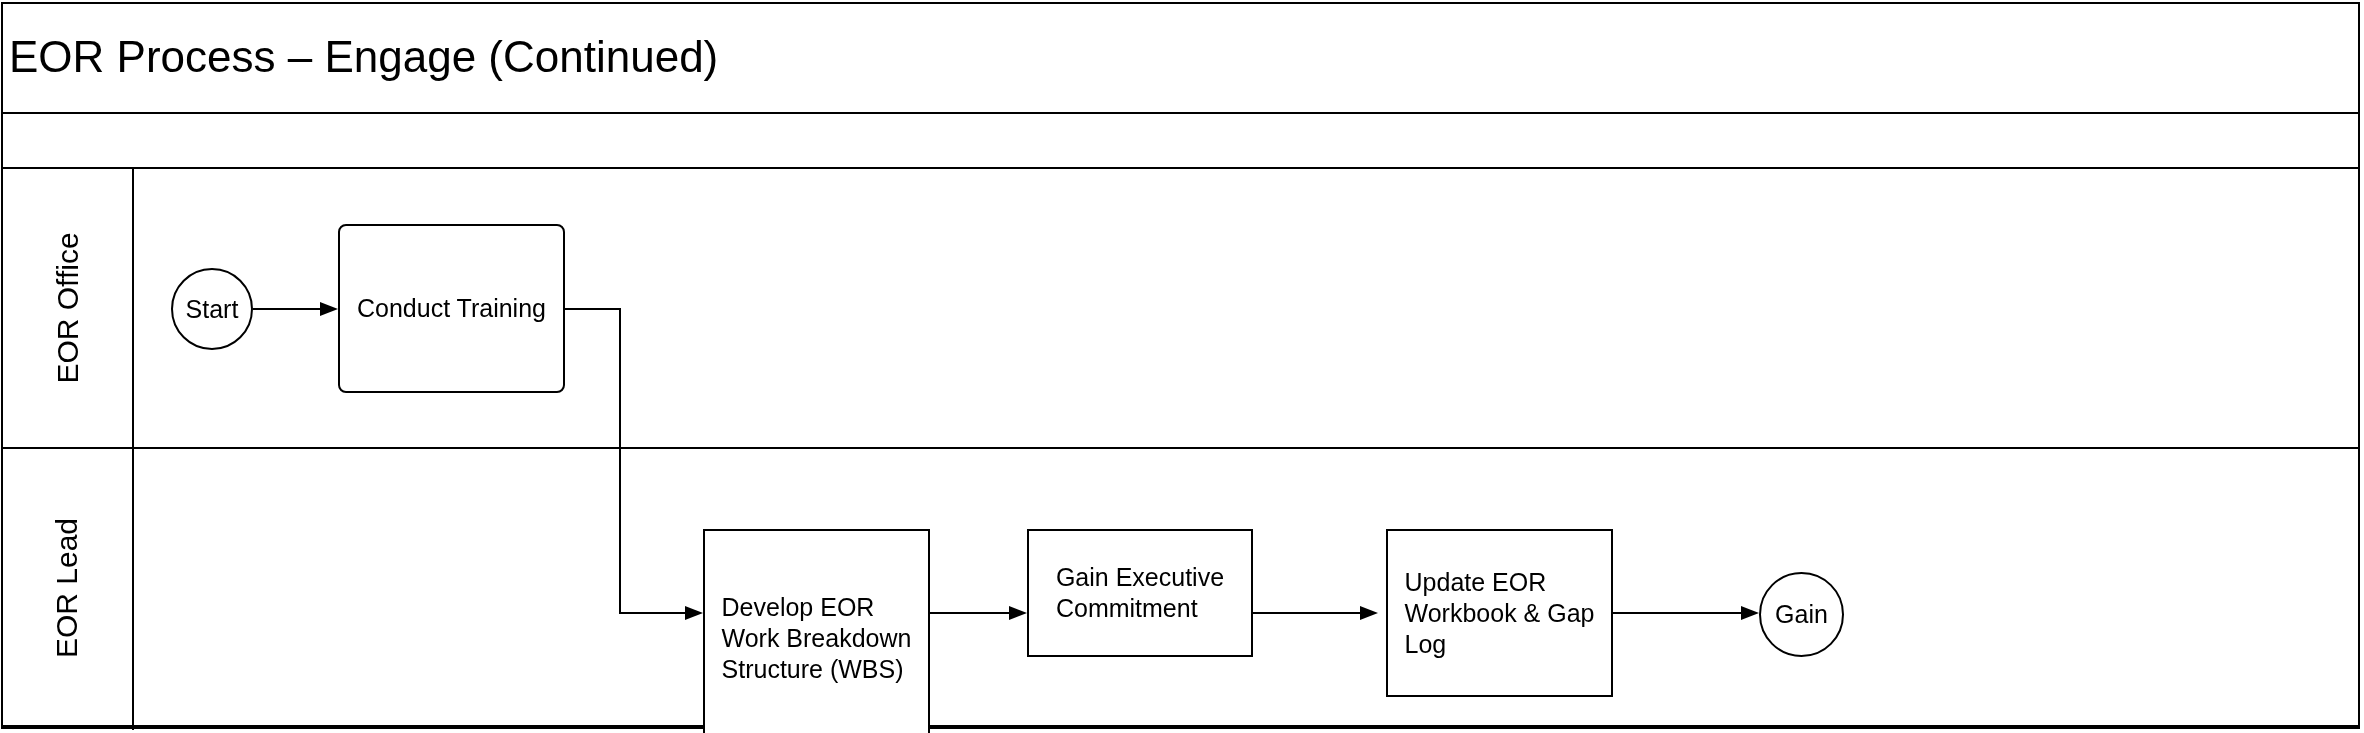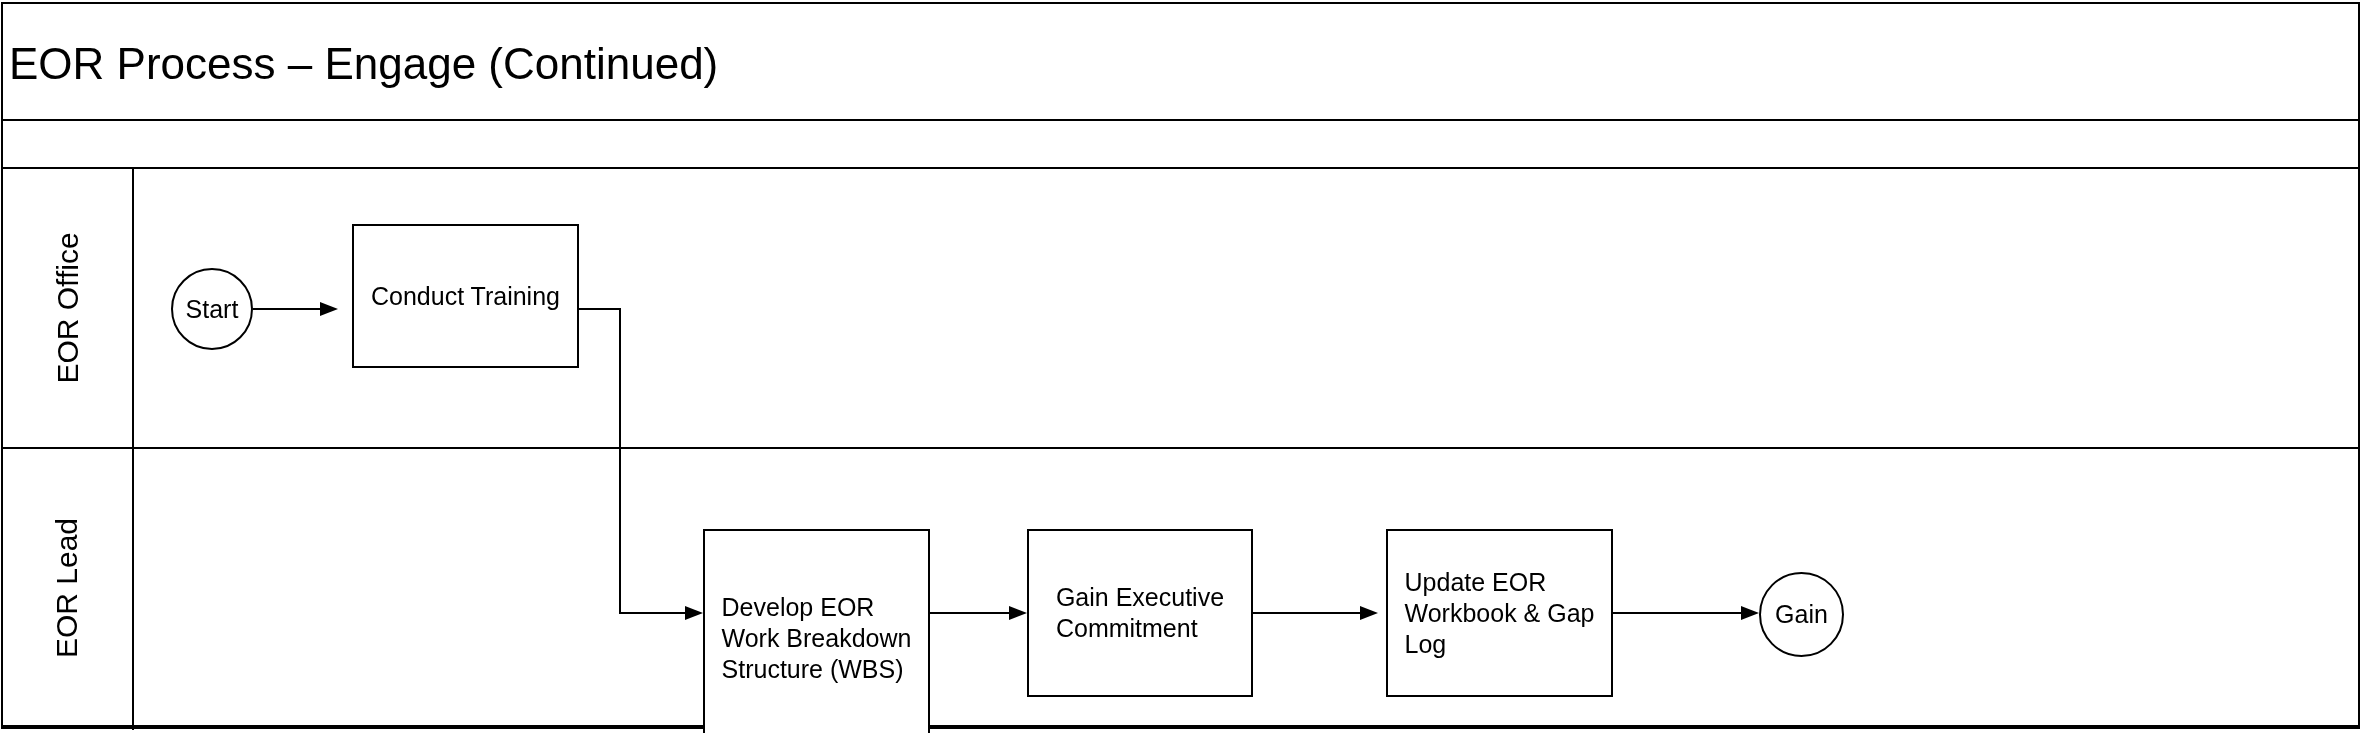--- a/index.html
+++ b/index.html
@@ -20,21 +20,21 @@
   .frame {
     position: absolute;
     left: 1px; top: 2px;
     width: 2359px; height: 727px;
     border: 2px solid #000;
     border-bottom-width: 4px;
     box-sizing: border-box;
   }
   .title-row {
     position: absolute;
-    left: 1px; top: 9px;
+    left: 1px; top: 2px;
     width: 2359px; height: 110px;
     border-bottom: 2px solid #000;
     box-sizing: content-box;
     display: flex;
     align-items: center;
     padding-left: 0;
   }
   .title-row .title-text {
     font-size: 44px;
     line-height: 1;
@@ -87,23 +87,23 @@
     text-align: left;
     font-size: 25px;
     line-height: 31px;
     white-space: pre-line;
   }
   .terminator {
     border-radius: 50%;
   }
   #node-start  { left: 171px;  top: 268px; width: 82px;  height: 82px; }
   #node-stop   { left: 1759px; top: 572px; width: 85px;  height: 85px; }
-  #node-conduct { left: 352px;  top: 224px; width: 227px; height: 144px; }
+  #node-conduct { left: 338px;  top: 224px; width: 227px; height: 169px; border-radius: 8px; }
   #node-develop { left: 703px;  top: 529px; width: 227px; height: 219px; }
-  #node-gain    { left: 1027px; top: 529px; width: 226px; height: 168px; }
+  #node-gain    { left: 1027px; top: 529px; width: 226px; height: 128px; }
   #node-update  { left: 1378px; top: 529px; width: 227px; height: 168px; margin-left: 8px; }
   
   .cline {
     position: absolute;
     background: #000;
   }
   .arrowhead {
     position: absolute;
     width: 0; height: 0;
     border-top: 7px solid transparent;

